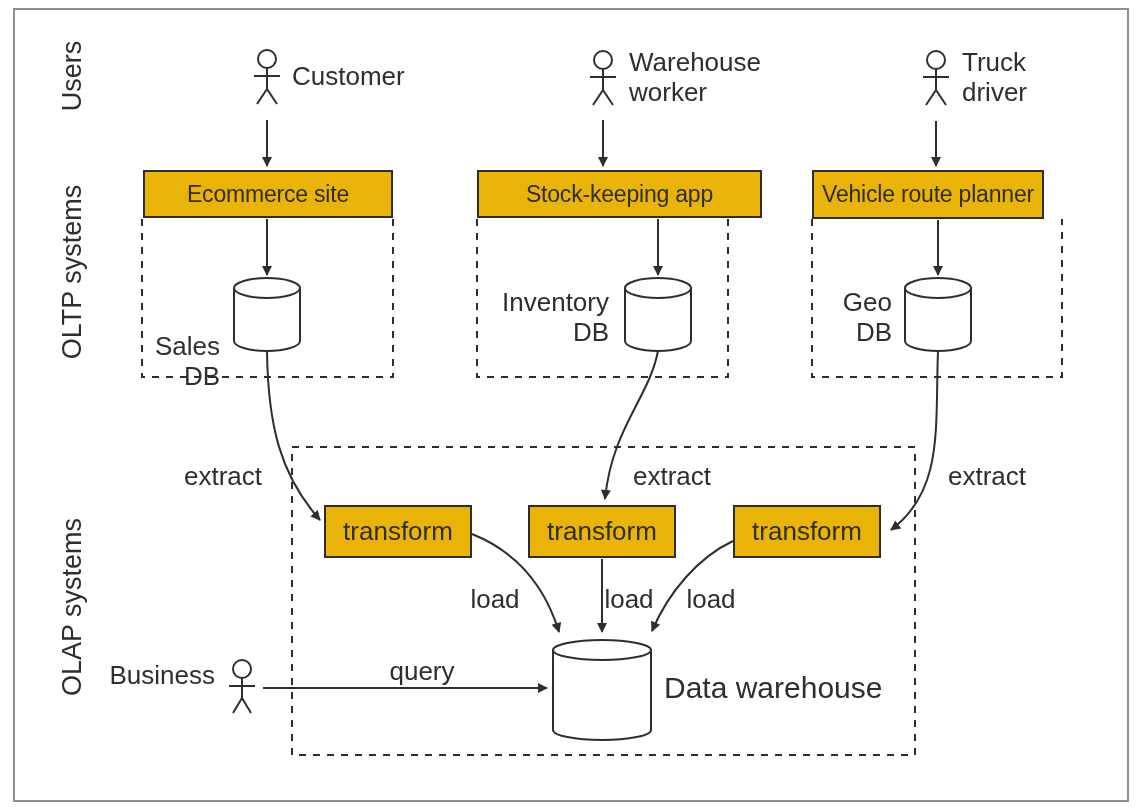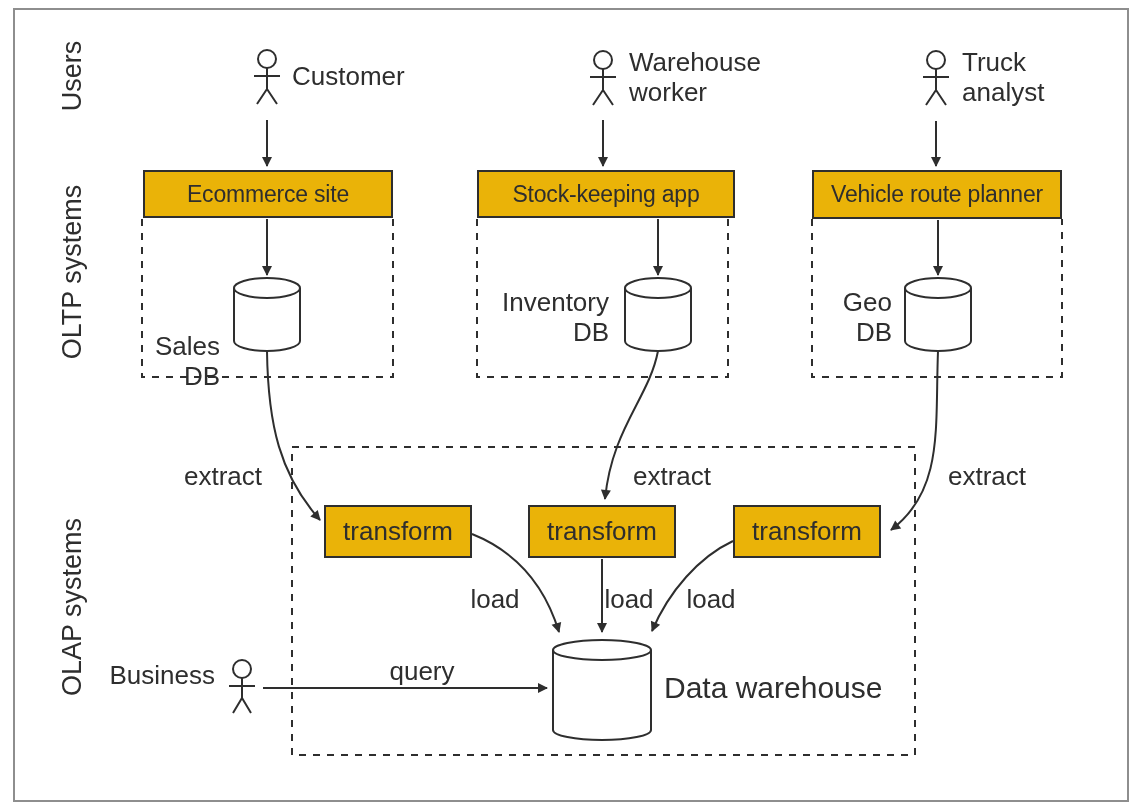--- a/index.html
+++ b/index.html
@@ -126,29 +126,29 @@
   <div class="t lane" style="left:-48px; top:255px;">OLTP systems</div>
   <div class="t lane" style="left:-48px; top:590px;">OLAP systems</div>
 
   <div class="t vctr" style="left:292px; top:76px;">Customer</div>
   <div class="t two" style="left:629px; top:47px;">
     <div>Warehouse</div>
     <div>worker</div>
   </div>
   <div class="t two" style="left:962px; top:47px;">
     <div>Truck</div>
-    <div>analyst</div>
+    <div>driver</div>
   </div>
   <div class="t two rt" style="left:15px; top:660px;">
     <div>Business</div>
   </div>
 
   <div class="box appbox" style="left:143px; top:170px; width:250px; height:48px;">Ecommerce site</div>
-  <div class="box appbox" style="left:477px; top:170px; width:258px; height:48px;">Stock-keeping app</div>
-  <div class="box appbox" style="left:812px; top:170px; width:250px; height:49px;">Vehicle route planner</div>
+  <div class="box appbox" style="left:477px; top:170px; width:285px; height:48px;">Stock-keeping app</div>
+  <div class="box appbox" style="left:812px; top:170px; width:232px; height:49px;">Vehicle route planner</div>
 
   <div class="t two rt" style="left:20px; top:287px;margin-top:44px;">
     <div>Sales</div>
     <div>DB</div>
   </div>
   <div class="t two rt" style="left:409px; top:287px;">
     <div>Inventory</div>
     <div>DB</div>
   </div>
   <div class="t two rt" style="left:692px; top:287px;">

